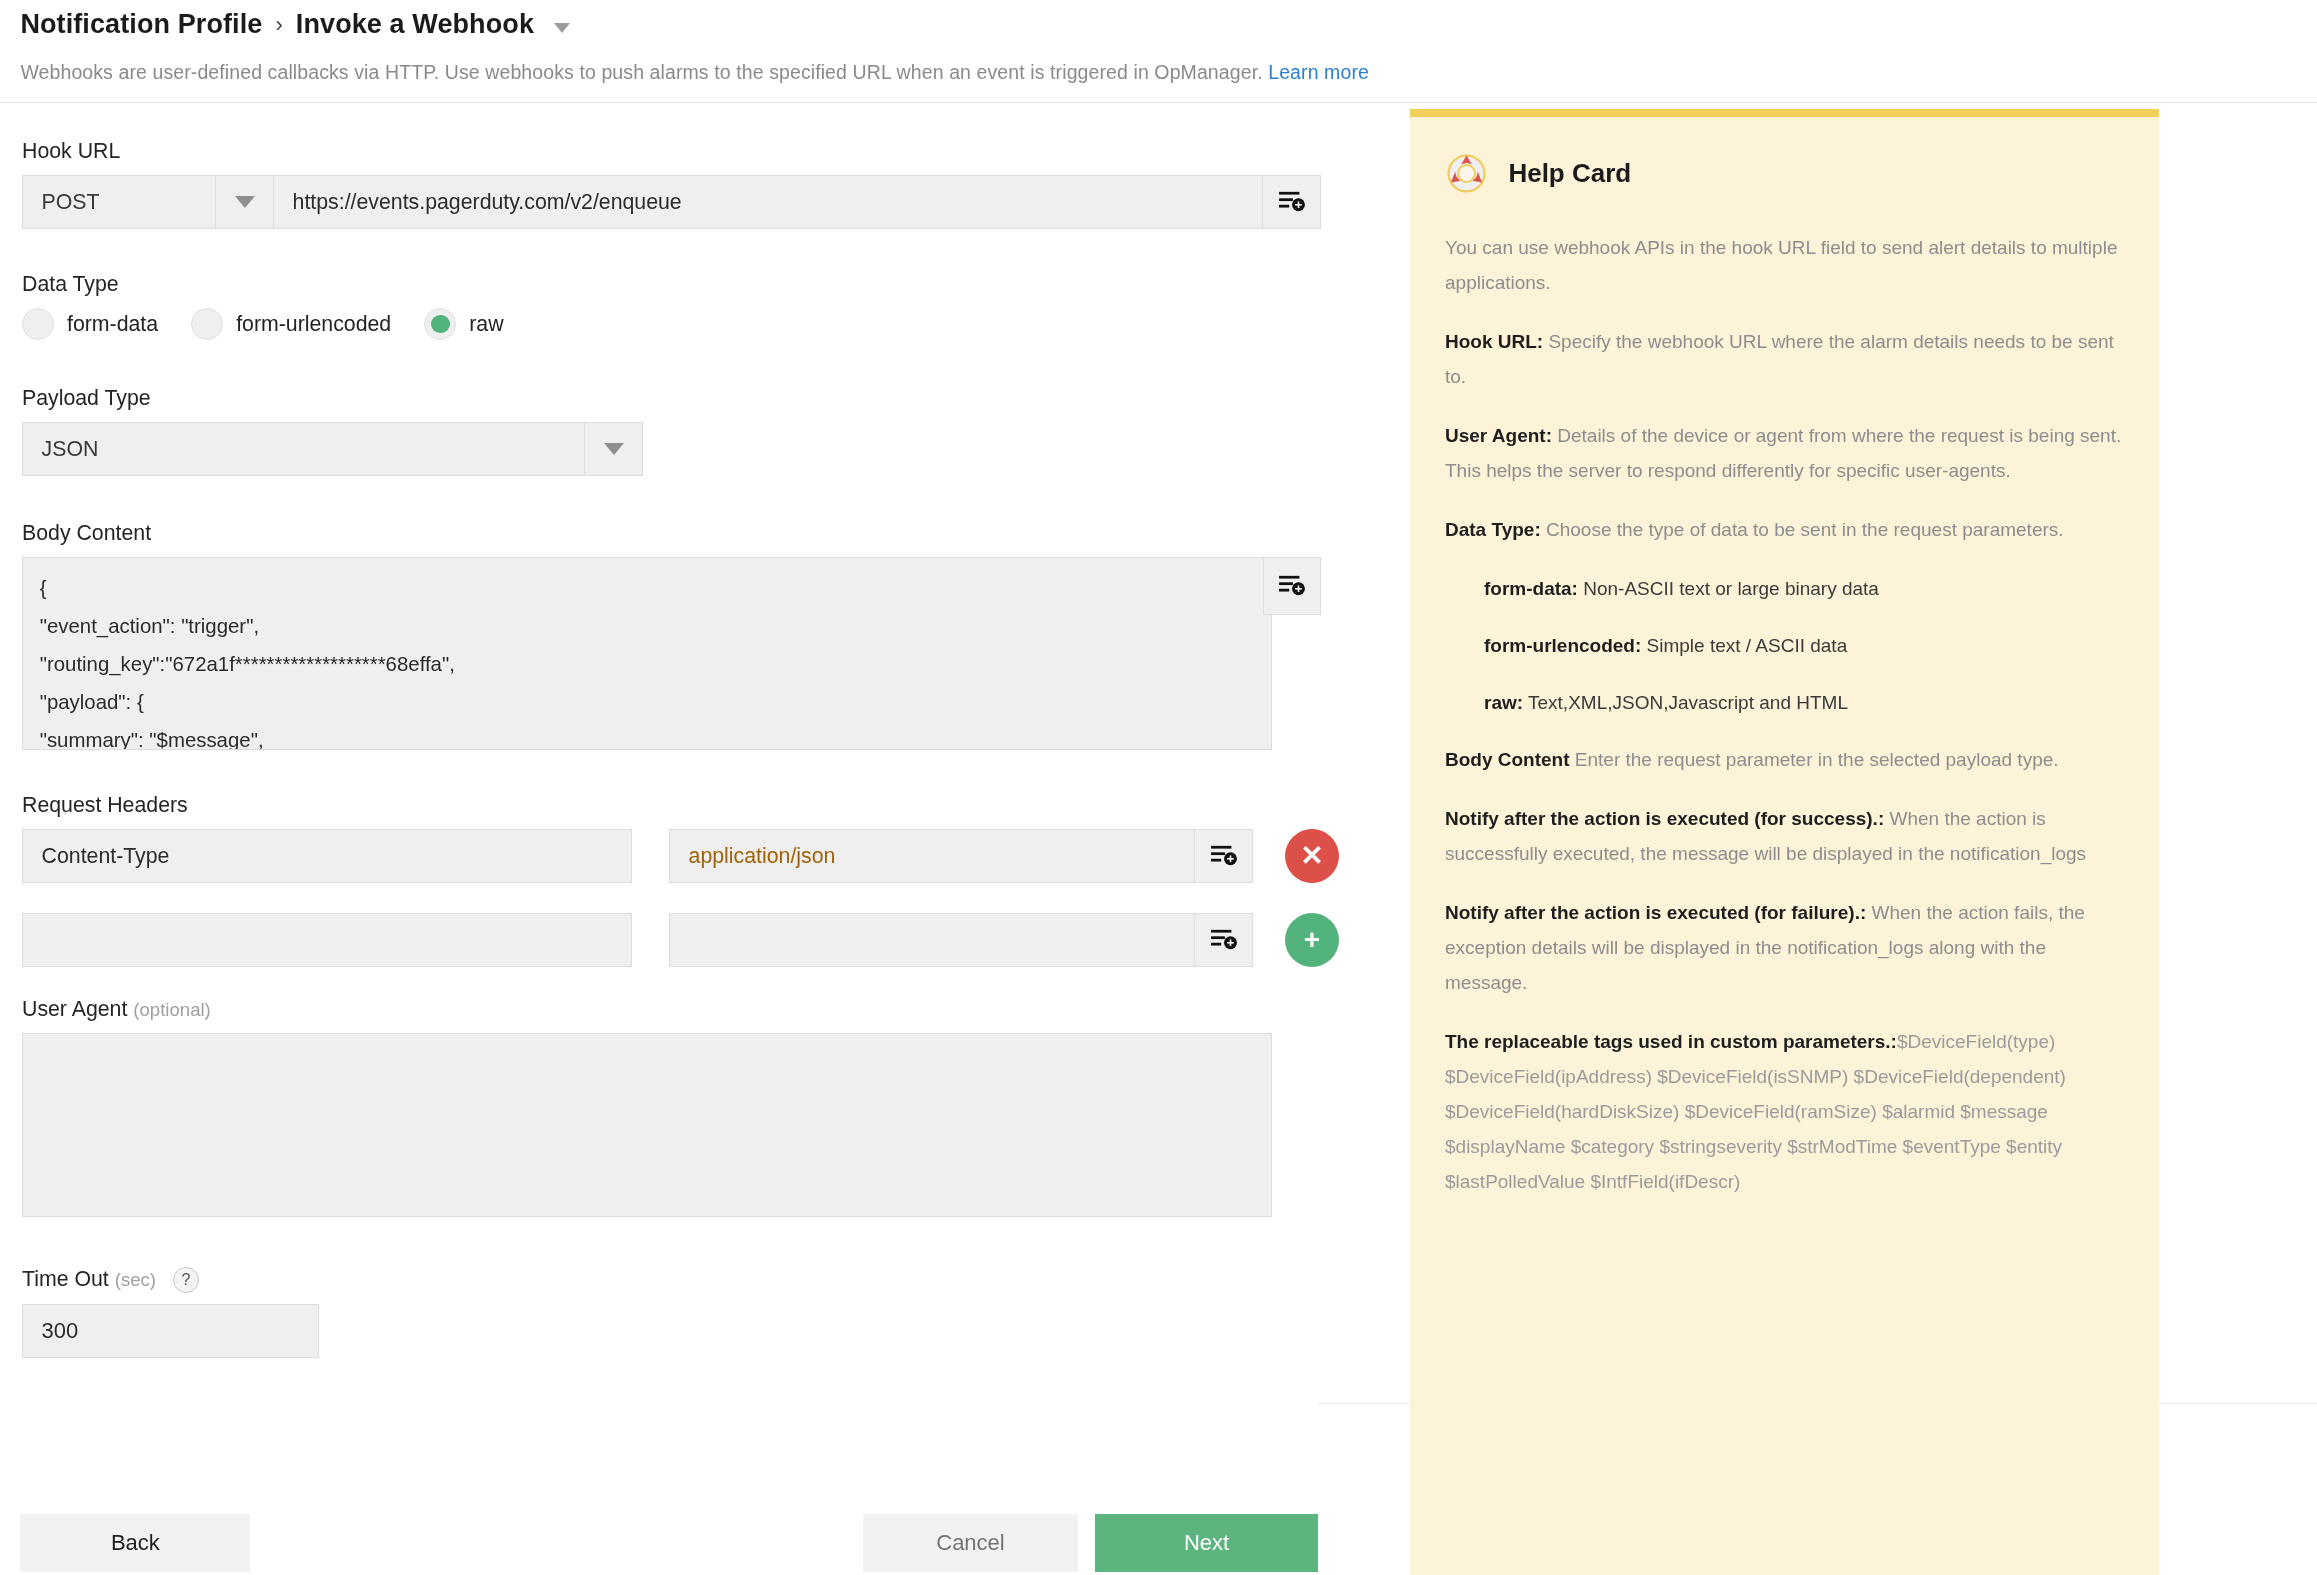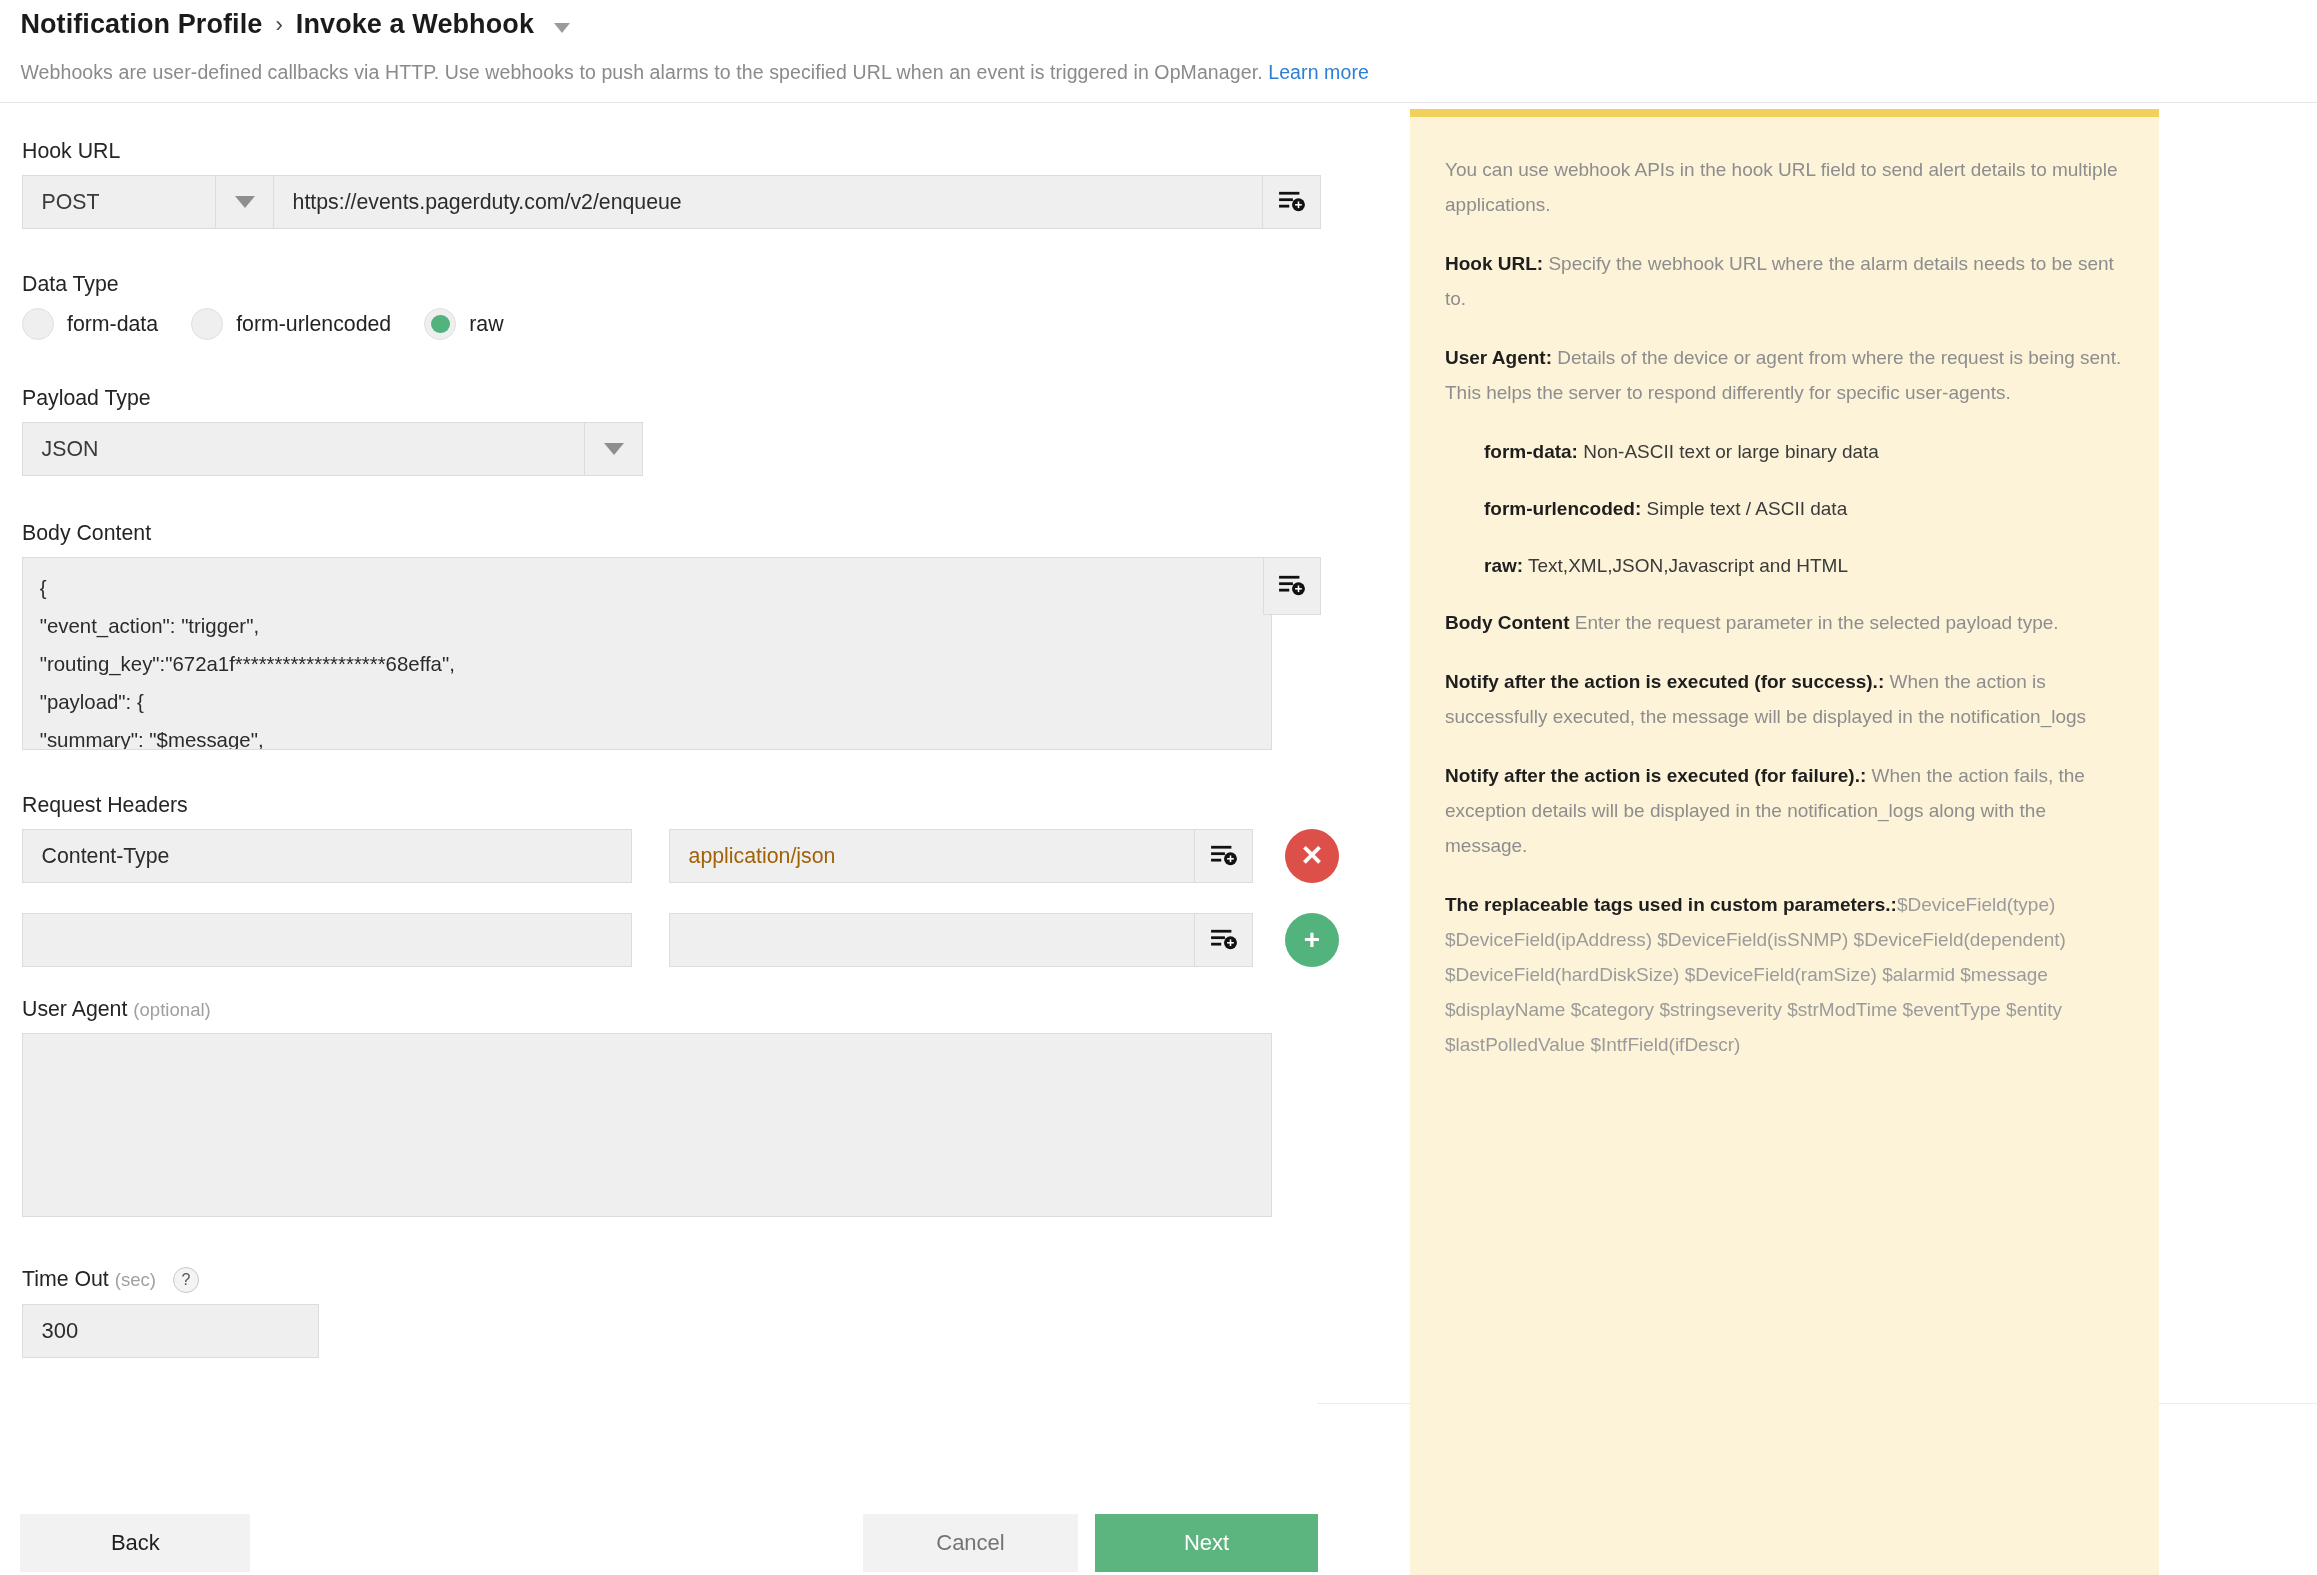--- a/index.html
+++ b/index.html
@@ -331,28 +331,43 @@
 
 <div class="footer">
   <div class="btn btn-back">Back</div>
   <div class="btn btn-cancel">Cancel</div>
   <div class="btn btn-next">Next</div>
 </div>
 
 <div class="divider-right"></div>
 
 <div class="help-card">
+  <div class="help-head">
+    <svg width="43" height="43" viewBox="0 0 48 48">
+      <circle cx="24" cy="24" r="20" fill="#f0f0f2"></circle>
+      <path d="M24 4a20 20 0 0 1 0 40 20 20 0 0 1 0-40z" fill="none" stroke="#f0cd5a" stroke-width="2.5"></path>
+      <path d="M24 4 L30 14 A11.5 11.5 0 0 0 18 14 Z" fill="#d9534f"></path>
+      <path d="M41.3 34 L30.5 32 A11.5 11.5 0 0 0 36.5 21.6 Z" fill="#d9534f"></path>
+      <path d="M6.7 34 L11.5 21.6 A11.5 11.5 0 0 0 17.5 32 Z" fill="#d9534f"></path>
+      <circle cx="24" cy="24" r="9.5" fill="#fdf6ee"></circle>
+      <circle cx="24" cy="24" r="9.5" fill="none" stroke="#f0cd5a" stroke-width="2.2"></circle>
+    </svg>
+    <span class="help-title">Help Card</span>
+  </div>
 
   <p class="help-p">You can use webhook APIs in the hook URL field to send alert details to multiple applications.</p>
 
   <p class="help-p">
     <b>Hook URL:</b><span> Specify the webhook URL where the alarm details needs to be sent to.</span>
   </p>
   <p class="help-p">
     <b>User Agent:</b><span> Details of the device or agent from where the request is being sent. This helps the server to respond differently for specific user-agents.</span>
+  </p>
+  <p class="help-p">
+    <b>Data Type:</b><span> Choose the type of data to be sent in the request parameters.</span>
   </p>
 
   <p class="help-p sub">
     <b>form-data:</b><span> Non-ASCII text or large binary data</span>
   </p>
   <p class="help-p sub">
     <b>form-urlencoded:</b><span> Simple text / ASCII data</span>
   </p>
   <p class="help-p sub">
     <b>raw:</b><span> Text,XML,JSON,Javascript and HTML</span>

